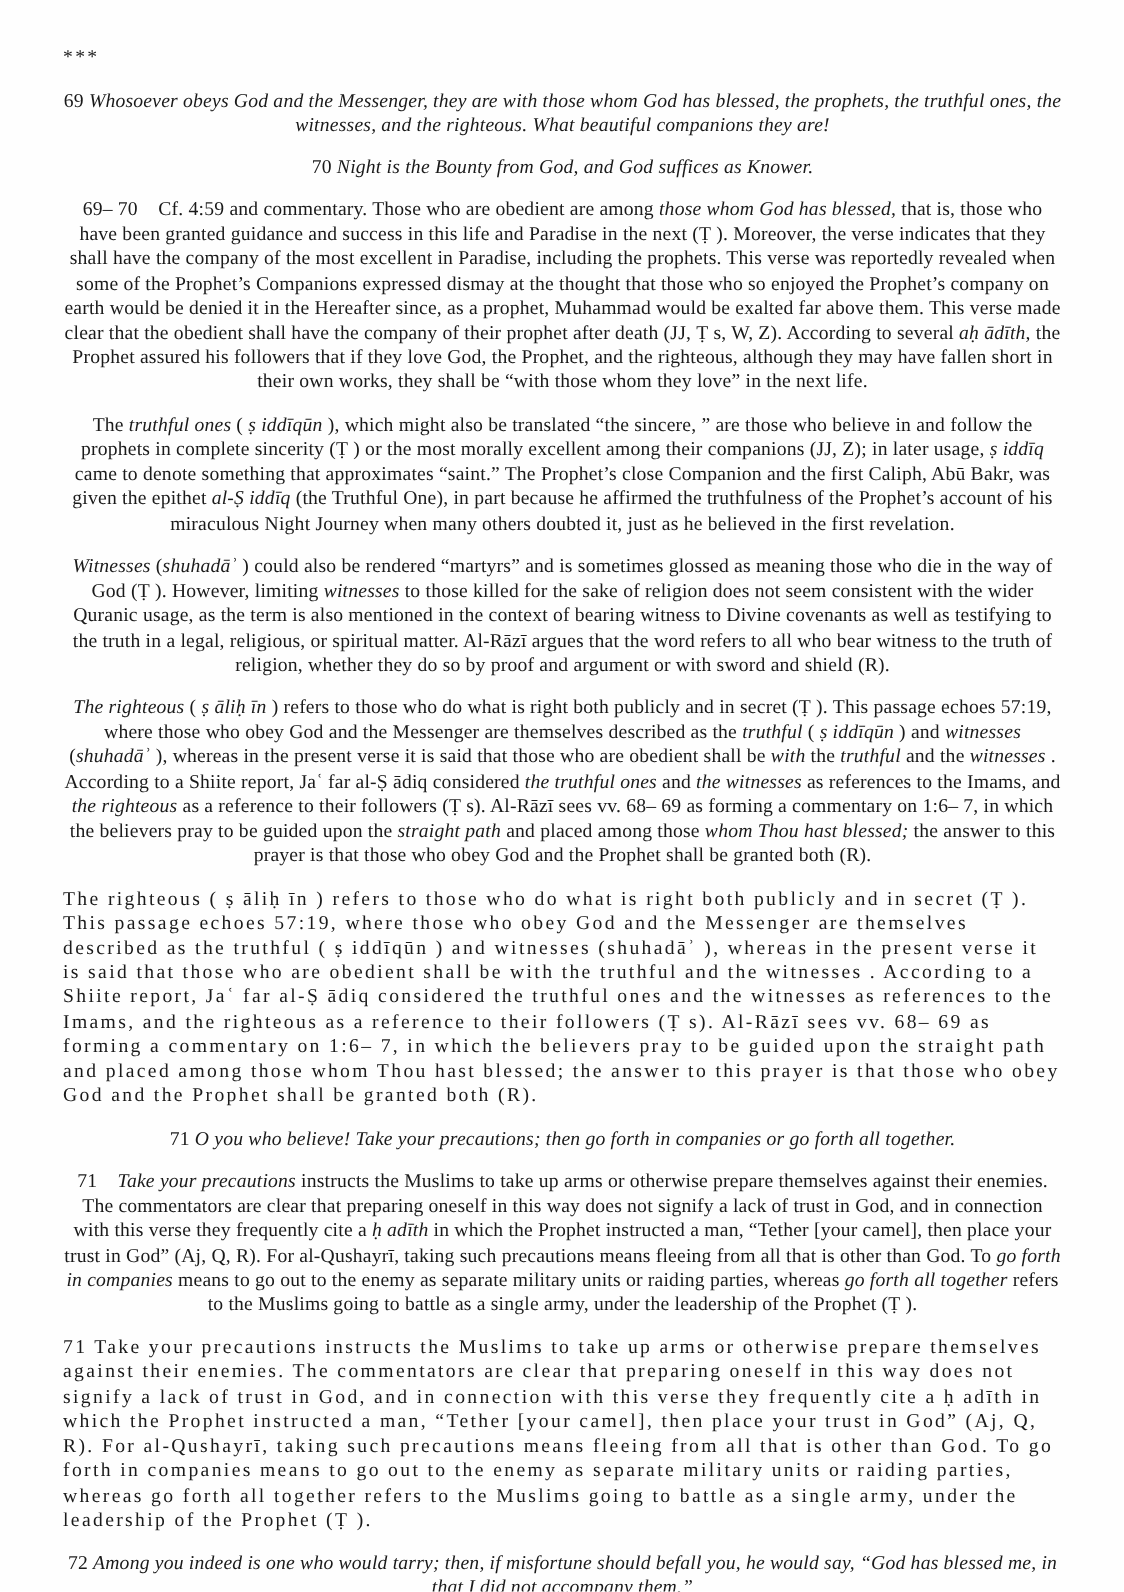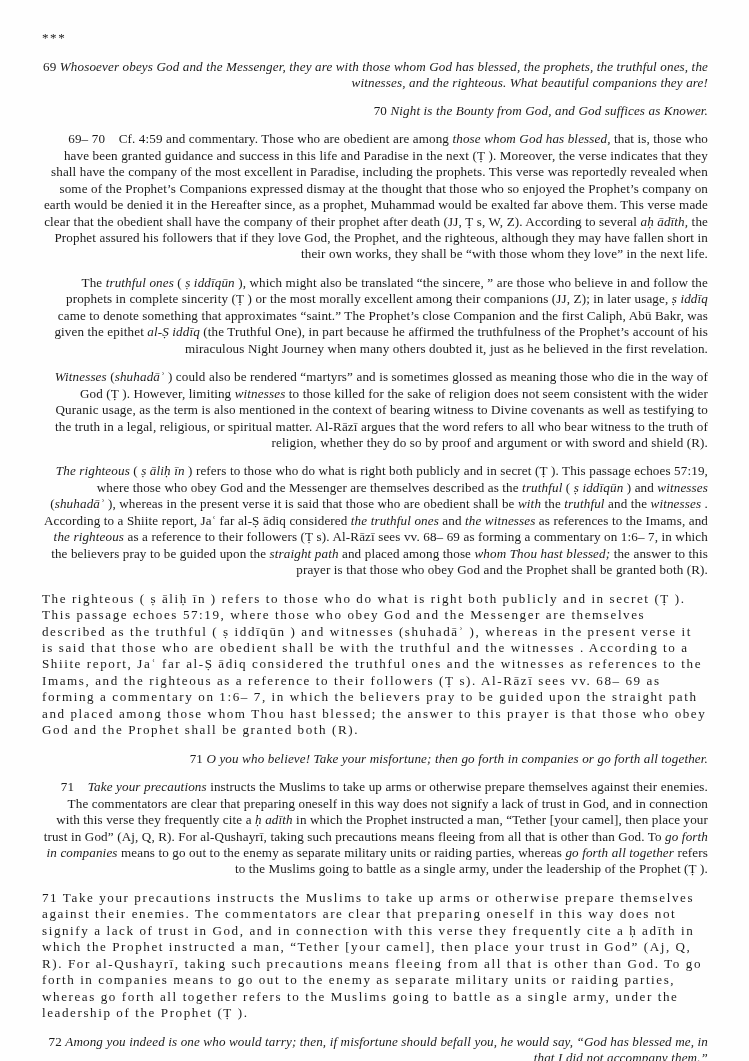--- a/index.html
+++ b/index.html
@@ -18,21 +18,21 @@
     position: relative;
     width: 749px;
     height: 1061px;
     box-sizing: border-box;
     padding: 30px 41px 0 42px;
     background: #fefefe;
   }
   .block {
     font-size: 13.1px;
     line-height: 16.45px;
-    text-align: right;
+    text-align: center;
     margin: 0 0 11px 0;
     letter-spacing: 0.01em;
   }
   .sep {
     font-size: 13.1px;
     line-height: 16.45px;
     letter-spacing: 0.12em;
     margin: 0 0 12.5px 0;
     color: #1a1a1a;
   }
@@ -55,21 +55,21 @@
   <div class="block commentary"><span class="num-lead">69– 70    </span>Cf. 4:59 and commentary. Those who are obedient are among <i>those whom God has blessed,</i> that is, those who have been granted guidance and success in this life and Paradise in the next (Ṭ ). Moreover, the verse indicates that they shall have the company of the most excellent in Paradise, including the prophets. This verse was reportedly revealed when some of the Prophet’s Companions expressed dismay at the thought that those who so enjoyed the Prophet’s company on earth would be denied it in the Hereafter since, as a prophet, Muhammad would be exalted far above them. This verse made clear that the obedient shall have the company of their prophet after death (JJ, Ṭ s, W, Z). According to several <i>aḥ ādīth,</i> the Prophet assured his followers that if they love God, the Prophet, and the righteous, although they may have fallen short in their own works, they shall be “with those whom they love” in the next life.</div>
 
   <div class="block commentary">The <i>truthful ones</i> ( <i>ṣ iddīqūn</i> ), which might also be translated “the sincere, ” are those who believe in and follow the prophets in complete sincerity (Ṭ ) or the most morally excellent among their companions (JJ, Z); in later usage, <i>ṣ iddīq</i> came to denote something that approximates “saint.” The Prophet’s close Companion and the first Caliph, Abū Bakr, was given the epithet <i>al-Ṣ iddīq</i> (the Truthful One), in part because he affirmed the truthfulness of the Prophet’s account of his miraculous Night Journey when many others doubted it, just as he believed in the first revelation.</div>
 
   <div class="block commentary"><i>Witnesses</i> (<i>shuhadāʾ</i> ) could also be rendered “martyrs” and is sometimes glossed as meaning those who die in the way of God (Ṭ ). However, limiting <i>witnesses</i> to those killed for the sake of religion does not seem consistent with the wider Quranic usage, as the term is also mentioned in the context of bearing witness to Divine covenants as well as testifying to the truth in a legal, religious, or spiritual matter. Al-Rāzī argues that the word refers to all who bear witness to the truth of religion, whether they do so by proof and argument or with sword and shield (R).</div>
 
   <div class="block commentary"><i>The righteous</i> ( <i>ṣ āliḥ īn</i> ) refers to those who do what is right both publicly and in secret (Ṭ ). This passage echoes 57:19, where those who obey God and the Messenger are themselves described as the <i>truthful</i> ( <i>ṣ iddīqūn</i> ) and <i>witnesses</i> (<i>shuhadāʾ</i> ), whereas in the present verse it is said that those who are obedient shall be <i>with</i> the <i>truthful</i> and the <i>witnesses</i> . According to a Shiite report, Jaʿ far al-Ṣ ādiq considered <i>the truthful ones</i> and <i>the witnesses</i> as references to the Imams, and <i>the righteous</i> as a reference to their followers (Ṭ s). Al-Rāzī sees vv. 68– 69 as forming a commentary on 1:6– 7, in which the believers pray to be guided upon the <i>straight path</i> and placed among those <i>whom Thou hast blessed;</i> the answer to this prayer is that those who obey God and the Prophet shall be granted both (R).</div>
 
   <div class="sep">The righteous ( ṣ āliḥ īn ) refers to those who do what is right both publicly and in secret (Ṭ ). This passage echoes 57:19, where those who obey God and the Messenger are themselves described as the truthful ( ṣ iddīqūn ) and witnesses (shuhadāʾ ), whereas in the present verse it is said that those who are obedient shall be with the truthful and the witnesses . According to a Shiite report, Jaʿ far al-Ṣ ādiq considered the truthful ones and the witnesses as references to the Imams, and the righteous as a reference to their followers (Ṭ s). Al-Rāzī sees vv. 68– 69 as forming a commentary on 1:6– 7, in which the believers pray to be guided upon the straight path and placed among those whom Thou hast blessed; the answer to this prayer is that those who obey God and the Prophet shall be granted both (R).</div>
 
-  <div class="block verse">71 <i>O you who believe! Take your misfortune; then go forth in companies or go forth all together.</i></div>
+  <div class="block verse">71 <i>O you who believe! Take your precautions; then go forth in companies or go forth all together.</i></div>
 
   <div class="block commentary"><span class="num-lead">71    </span><i>Take your precautions</i> instructs the Muslims to take up arms or otherwise prepare themselves against their enemies. The commentators are clear that preparing oneself in this way does not signify a lack of trust in God, and in connection with this verse they frequently cite a <i>ḥ adīth</i> in which the Prophet instructed a man, “Tether [your camel], then place your trust in God” (Aj, Q, R). For al-Qushayrī, taking such precautions means fleeing from all that is other than God. To <i>go forth in companies</i> means to go out to the enemy as separate military units or raiding parties, whereas <i>go forth all together</i> refers to the Muslims going to battle as a single army, under the leadership of the Prophet (Ṭ ).</div>
 
   <div class="sep">71    Take your precautions instructs the Muslims to take up arms or otherwise prepare themselves against their enemies. The commentators are clear that preparing oneself in this way does not signify a lack of trust in God, and in connection with this verse they frequently cite a ḥ adīth in which the Prophet instructed a man, “Tether [your camel], then place your trust in God” (Aj, Q, R). For al-Qushayrī, taking such precautions means fleeing from all that is other than God. To go forth in companies means to go out to the enemy as separate military units or raiding parties, whereas go forth all together refers to the Muslims going to battle as a single army, under the leadership of the Prophet (Ṭ ).</div>
 
   <div class="block verse">72 <i>Among you indeed is one who would tarry; then, if misfortune should befall you, he would say, “God has blessed me, in that I did not accompany them.”</i></div>
 
 </div>
 
 </body></html>

